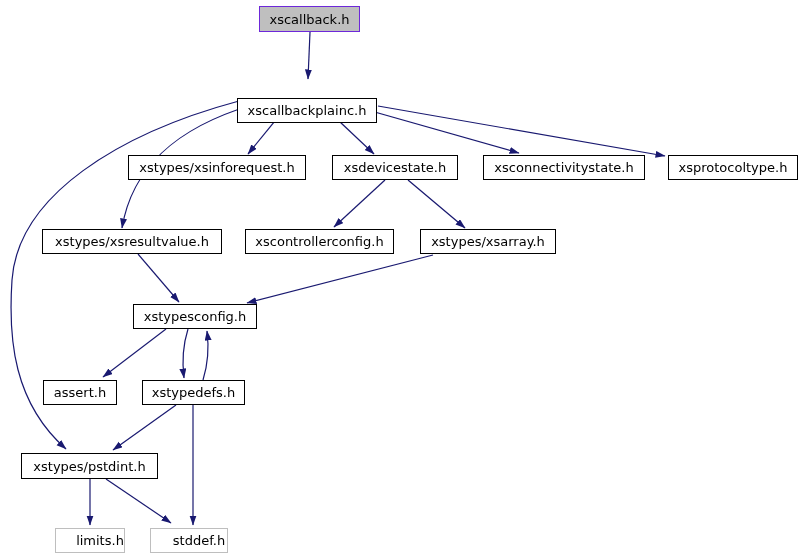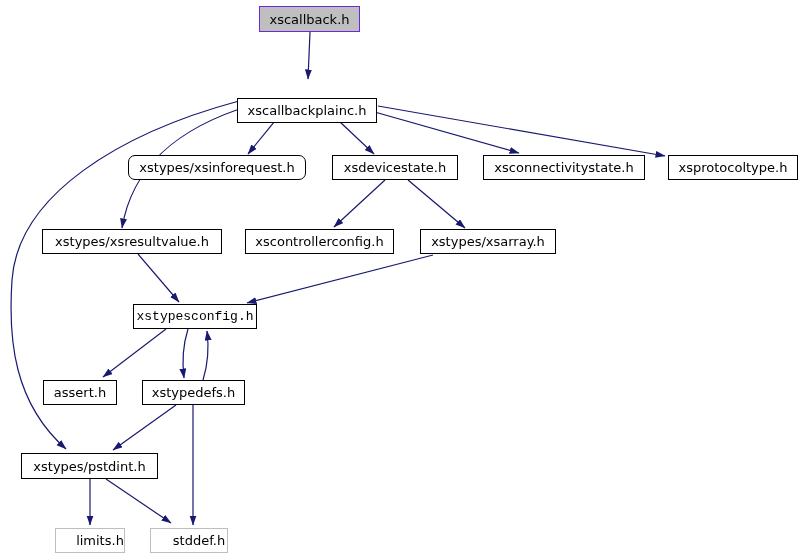--- a/index.html
+++ b/index.html
@@ -75,35 +75,35 @@
       <path d="M193,405 L193,525" marker-end="url(#arrow)"></path>
       <path d="M90,479 L90,525" marker-end="url(#arrow)"></path>
       <path d="M106,479 L171,523" marker-end="url(#arrow)"></path>
     </g>
   </svg>
 
   <div class="node root" style="left:259px; top:6px;  width:101px; height:26px;">xscallback.h</div>
 
   <div class="node" style="left:237px; top:98px; width:140px; height:25px;">xscallbackplainc.h</div>
 
-  <div class="node" style="left:128px; top:155px; width:178px; height:25px;border-radius:7px;">xstypes/xsinforequest.h</div>
+  <div class="node" style="left:128px; top:155px; width:178px; height:25px;">xstypes/xsinforequest.h</div>
 
   <div class="node" style="left:332px; top:155px; width:126px; height:25px;">xsdevicestate.h</div>
 
   <div class="node" style="left:483px; top:155px; width:162px; height:25px;">xsconnectivitystate.h</div>
 
   <div class="node" style="left:668px; top:155px; width:130px; height:25px;">xsprotocoltype.h</div>
 
   <div class="node" style="left:42px; top:229px; width:180px; height:25px;">xstypes/xsresultvalue.h</div>
 
   <div class="node" style="left:245px; top:229px; width:149px; height:25px;">xscontrollerconfig.h</div>
 
   <div class="node" style="left:420px; top:229px; width:136px; height:25px;">xstypes/xsarray.h</div>
 
-  <div class="node" style="left:133px; top:304px; width:124px; height:25px;font-family:Liberation Mono, monospace;">xstypesconfig.h</div>
+  <div class="node" style="left:133px; top:304px; width:124px; height:25px;">xstypesconfig.h</div>
 
   <div class="node" style="left:43px; top:380px; width:74px; height:25px;">assert.h</div>
 
   <div class="node" style="left:142px; top:380px; width:103px; height:25px;">xstypedefs.h</div>
 
   <div class="node" style="left:21px; top:453px; width:137px; height:26px;">xstypes/pstdint.h</div>
 
   <div class="node system" style="left:55px; top:528px; width:70px; height:25px;">limits.h</div>
 
   <div class="node system" style="left:150px; top:528px; width:78px; height:25px;">stddef.h</div>

